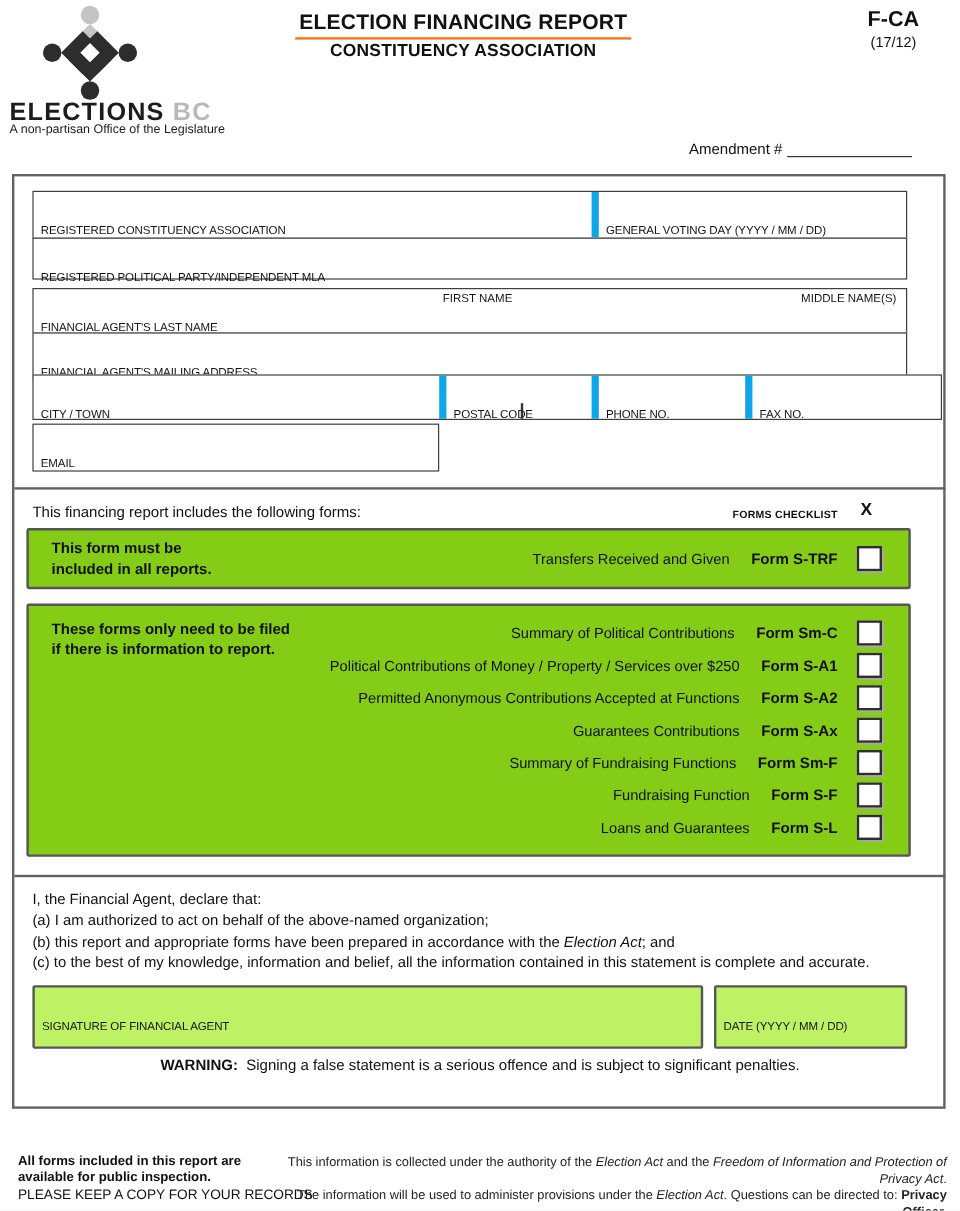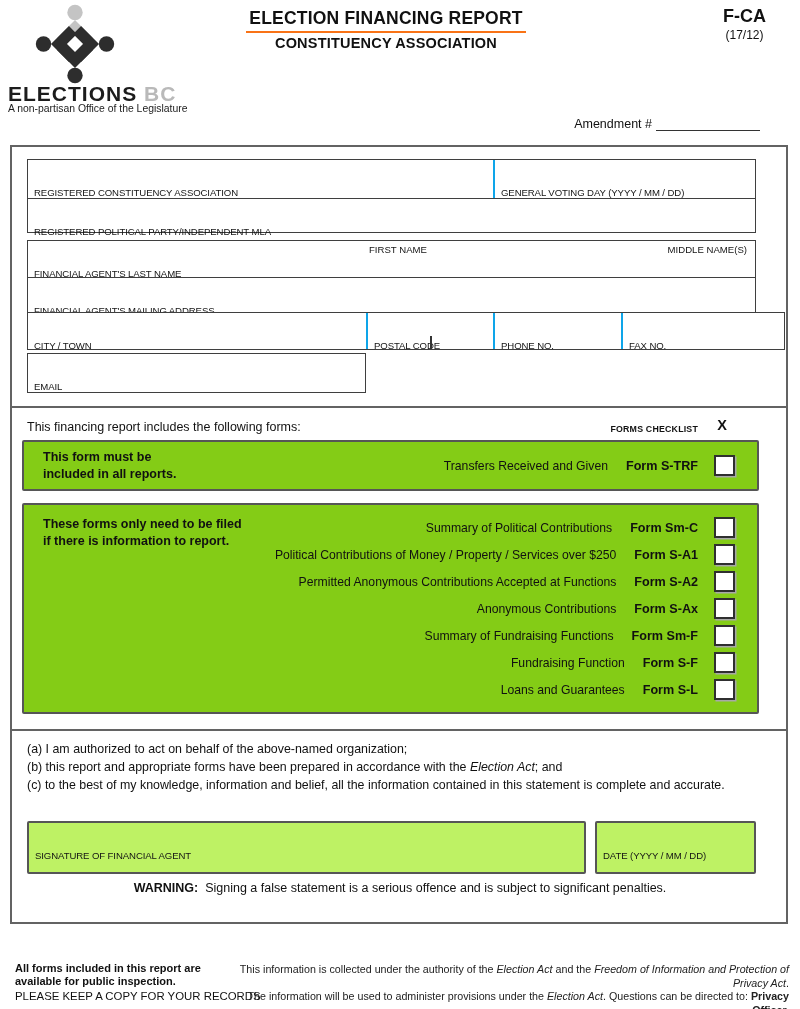--- a/index.html
+++ b/index.html
@@ -23,21 +23,21 @@
   .amendment { position:absolute; right:40px; top:116px; font-size:12.5px; }
   .amend-line { display:inline-block; width:104px; height:15px; border-bottom:1.4px solid #333; margin-left:4px; vertical-align:bottom; }
 
   
   .main-box { position:absolute; left:10px; top:145px; width:778px; height:779px; border:2px solid #636363; }
   .sep { position:absolute; left:12px; width:776px; height:0; border-top:2px solid #636363; }
 
   
   .frow { position:absolute; border:1px solid #3f3f3f; background:#fff; }
   .cell-label { position:absolute; left:6px; top:3px; font-size:9.6px; color:#141414; letter-spacing:-.1px; white-space:nowrap;margin-top:24px; }
-  .subcell { position:absolute; top:0; bottom:0; border-left:2px solid #0ea5e9;text-decoration:underline; }
+  .subcell { position:absolute; top:0; bottom:0; border-left:6px solid #0ea5e9;text-decoration:underline; }
   .floating-label { position:absolute; top:3px; font-size:9.6px; color:#141414; white-space:nowrap; }
   .postal-tick { position:absolute; width:2px; height:13px; background:#333; bottom:0; }
 
   
   .chk-intro { position:absolute; left:27px; top:420px; font-size:12.5px; }
   .chk-header { position:absolute; left:600px; top:424px; width:98px; text-align:right; font-size:8.8px; font-weight:bold; letter-spacing:.2px; }
   .chk-x { position:absolute; left:705px; top:417px; width:34px; text-align:center; font-size:14.5px; font-weight:bold; }
   .chk-box { position:absolute; border:2px solid #565656; border-radius:2px; background:#84cc16;padding-left:32px; }
   .chk-note { position:absolute; left:19px; font-size:12.5px; font-weight:bold; line-height:16.5px; }
   .chk-row { display:flex; justify-content:flex-end; align-items:center; height:27px; padding-right:22px; }
@@ -170,21 +170,21 @@
         <span class="chk-desc">Political Contributions of Money / Property / Services over $250</span>
         <span class="chk-form">Form S-A1</span>
         <span class="checkbox"></span>
       </div>
       <div class="chk-row">
         <span class="chk-desc">Permitted Anonymous Contributions Accepted at Functions</span>
         <span class="chk-form">Form S-A2</span>
         <span class="checkbox"></span>
       </div>
       <div class="chk-row">
-        <span class="chk-desc">Anonymous Contributions</span>
+        <span class="chk-desc">Guarantees Contributions</span>
         <span class="chk-form">Form S-Ax</span>
         <span class="checkbox"></span>
       </div>
       <div class="chk-row">
         <span class="chk-desc">Summary of Fundraising Functions</span>
         <span class="chk-form">Form Sm-F</span>
         <span class="checkbox"></span>
       </div>
       <div class="chk-row">
         <span class="chk-desc">Fundraising Function</span>
@@ -195,20 +195,21 @@
         <span class="chk-desc">Loans and Guarantees</span>
         <span class="chk-form">Form S-L</span>
         <span class="checkbox"></span>
       </div>
     </div>
   </div>
 
   <div class="sep" style="top:729px;"></div>
 
   <div class="decl">
+    <div>I, the Financial Agent, declare that:</div>
     <div>(a) I am authorized to act on behalf of the above-named organization;</div>
     <div><span>(b) this report and appropriate forms have been prepared in accordance with the </span><span class="italic">Election Act</span><span>; and</span></div>
     <div>(c) to the best of my knowledge, information and belief, all the information contained in this statement is complete and accurate.</div>
   </div>
 
   <div class="sigbox" style="left:27px; top:821px; width:559px; height:53px;">
     <span class="cell-label">SIGNATURE OF FINANCIAL AGENT</span>
   </div>
   <div class="sigbox" style="left:595px; top:821px; width:161px; height:53px;">
     <span class="cell-label">DATE (YYYY / MM / DD)</span>

